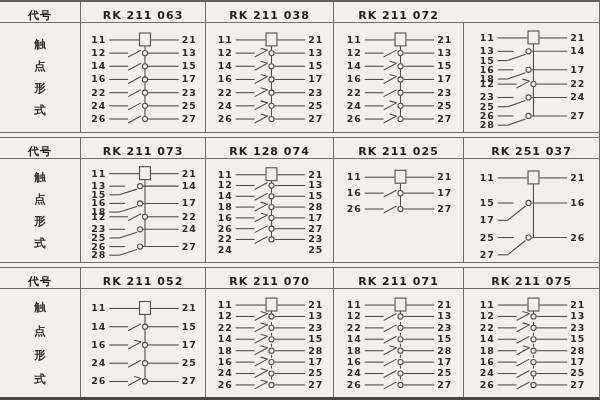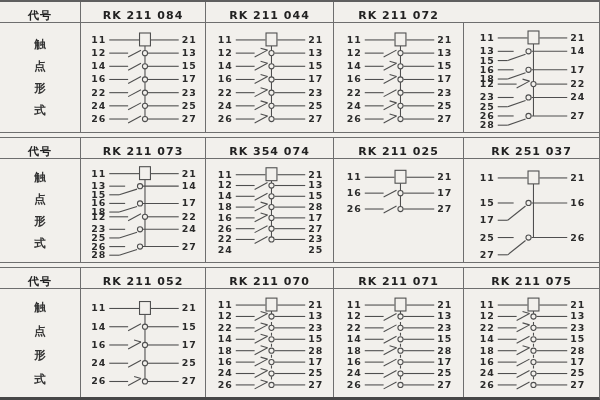--- a/index.html
+++ b/index.html
@@ -49,22 +49,22 @@
   .bcell svg{display:block;width:100%;height:100%;}
 </style>
 </head>
 <body>
 
 <div class="sheet">
 
   <div class="section sec1">
     <div class="hrow">
       <div class="hcell">代号</div>
-      <div class="hcell">RK 211 084</div>
-      <div class="hcell">RK 211 044</div>
+      <div class="hcell">RK 211 063</div>
+      <div class="hcell">RK 211 038</div>
       <div class="hcell">RK 211 072</div>
     </div>
     <div class="brow">
       <div class="bcell vlabel">
         <span>触</span>
         <span>点</span>
         <span>形</span>
         <span>式</span>
       </div>
       <div class="bcell">
@@ -266,21 +266,21 @@
         </div>
     </div>
   </div>
 
   <div class="sep"></div>
 
   <div class="section sec2">
     <div class="hrow">
       <div class="hcell">代号</div>
       <div class="hcell">RK 211 073</div>
-      <div class="hcell">RK 354 074</div>
+      <div class="hcell">RK 128 074</div>
       <div class="hcell">RK 211 025</div>
       <div class="hcell">RK 251 037</div>
     </div>
     <div class="brow">
       <div class="bcell vlabel">
         <span>触</span>
         <span>点</span>
         <span>形</span>
         <span>式</span>
       </div>

